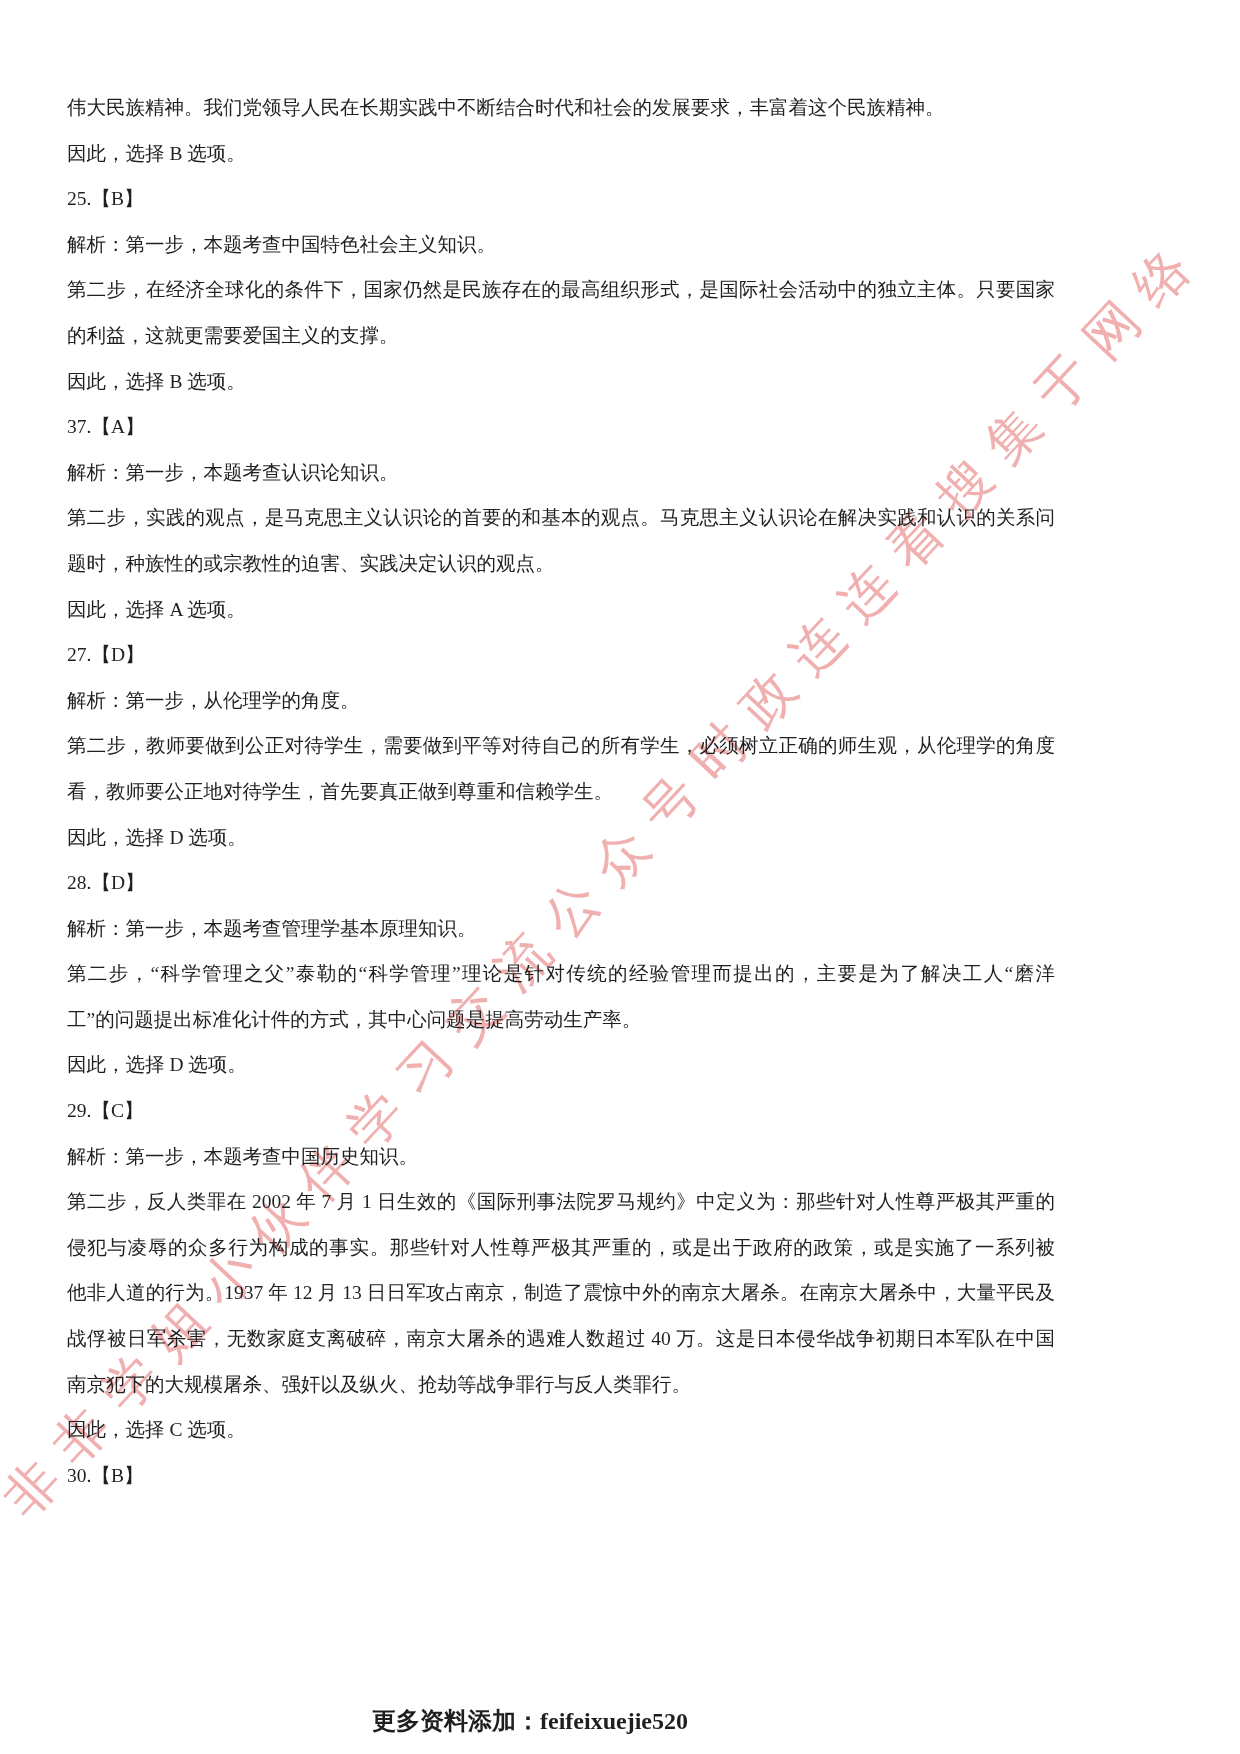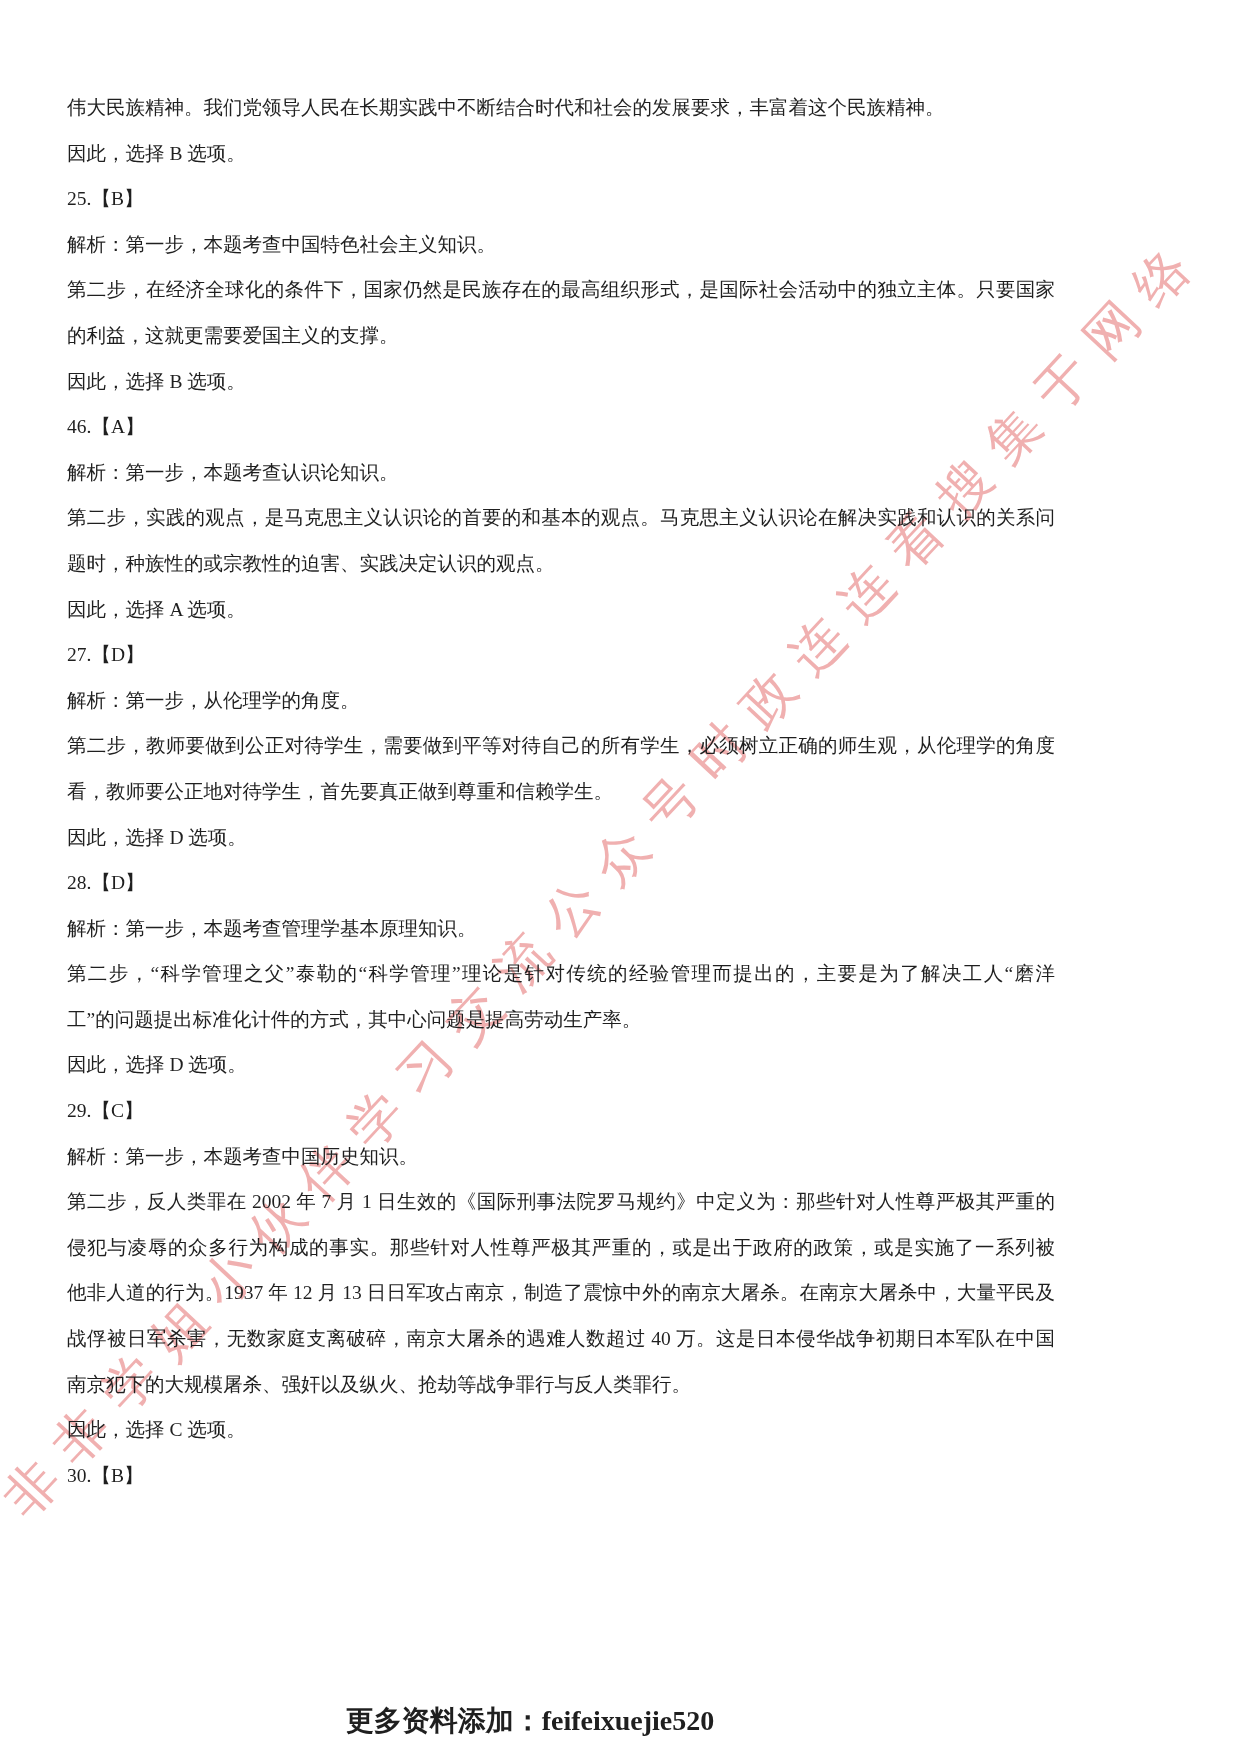--- a/index.html
+++ b/index.html
@@ -41,21 +41,21 @@
   .line.full{
     text-align:justify;
     text-align-last:justify;
   }
   .footer{
     position:absolute;
     top:1706px;left:0;
     width:1060px;
     text-align:center;
     font-weight:bold;
-    font-size:28px;
+    font-size:24px;
     line-height:30px;
     z-index:2;
   }
   .footer .latin{
     font-family:"Liberation Serif","DejaVu Serif",serif;
     font-weight:bold;
   }
 </style>
 </head>
 <body>
@@ -64,21 +64,21 @@
   <div class="watermark" style="color: rgba(228, 112, 112, 0.55);">非非学姐小伙伴学习交流公众号时政连连看搜集于网络</div>
 
   <div class="content" id="lines">
       <div class="line">伟大民族精神。我们党领导人民在长期实践中不断结合时代和社会的发展要求，丰富着这个民族精神。</div>
       <div class="line">因此，选择 B 选项。</div>
       <div class="line">25.【B】</div>
       <div class="line">解析：第一步，本题考查中国特色社会主义知识。</div>
       <div class="line full">第二步，在经济全球化的条件下，国家仍然是民族存在的最高组织形式，是国际社会活动中的独立主体。只要国家</div>
       <div class="line">的利益，这就更需要爱国主义的支撑。</div>
       <div class="line">因此，选择 B 选项。</div>
-      <div class="line">46.【A】</div>
+      <div class="line">37.【A】</div>
       <div class="line">解析：第一步，本题考查认识论知识。</div>
       <div class="line full">第二步，实践的观点，是马克思主义认识论的首要的和基本的观点。马克思主义认识论在解决实践和认识的关系问</div>
       <div class="line">题时，种族性的或宗教性的迫害、实践决定认识的观点。</div>
       <div class="line">因此，选择 A 选项。</div>
       <div class="line">27.【D】</div>
       <div class="line">解析：第一步，从伦理学的角度。</div>
       <div class="line full">第二步，教师要做到公正对待学生，需要做到平等对待自己的所有学生，必须树立正确的师生观，从伦理学的角度</div>
       <div class="line">看，教师要公正地对待学生，首先要真正做到尊重和信赖学生。</div>
       <div class="line">因此，选择 D 选项。</div>
       <div class="line">28.【D】</div>

